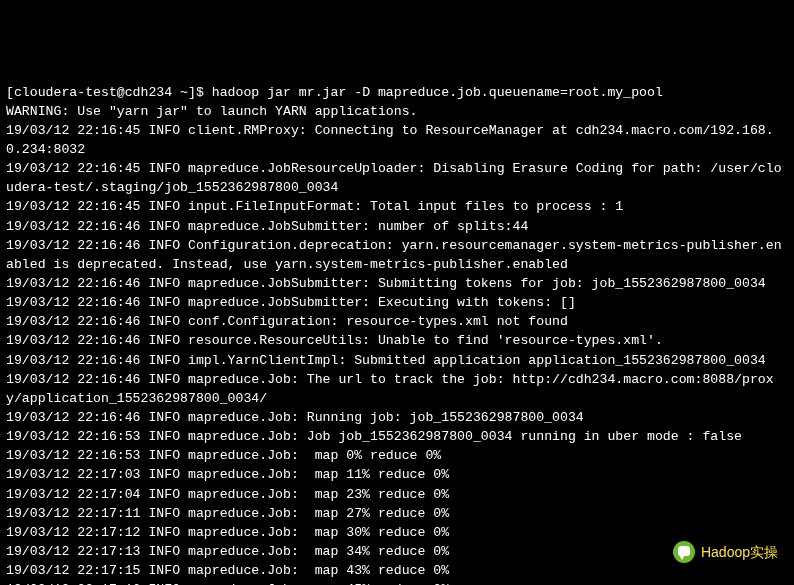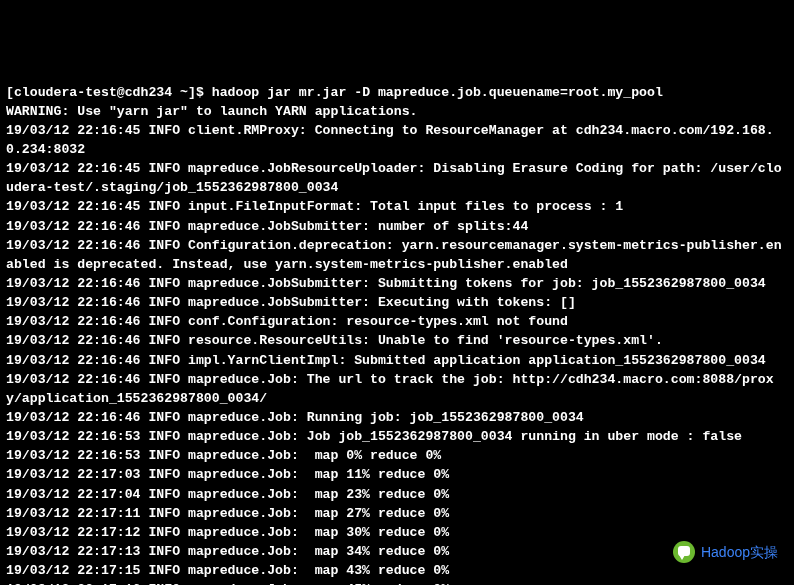--- a/index.html
+++ b/index.html
@@ -19,30 +19,29 @@
       padding: 6px 6px;
       position: relative;
       white-space: pre-wrap;
       word-break: break-all;
     }
     .prompt-user {
       color: #fff;
     }
     .terminal-line {
       display: block;
-      font-weight: bold;
     }
     .watermark {
       position: absolute;
       bottom: 22px;
       right: 16px;
       display: flex;
       align-items: center;
       gap: 6px;
-      color: #3b82f6;
+      color: #fde047;
       font-family: Arial, sans-serif;
       font-size: 14px;
       font-weight: 500;
       text-shadow: 0 0 3px rgba(0,0,0,0.8);
     }
     .watermark-icon {
       width: 22px;
       height: 22px;
       background: #6bb82f;
       border-radius: 50%;

